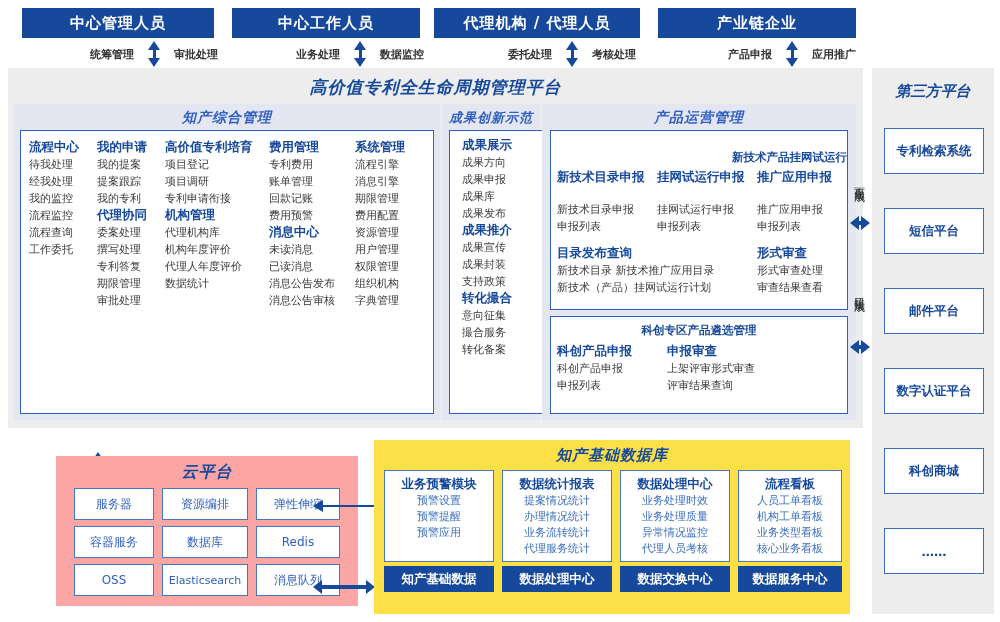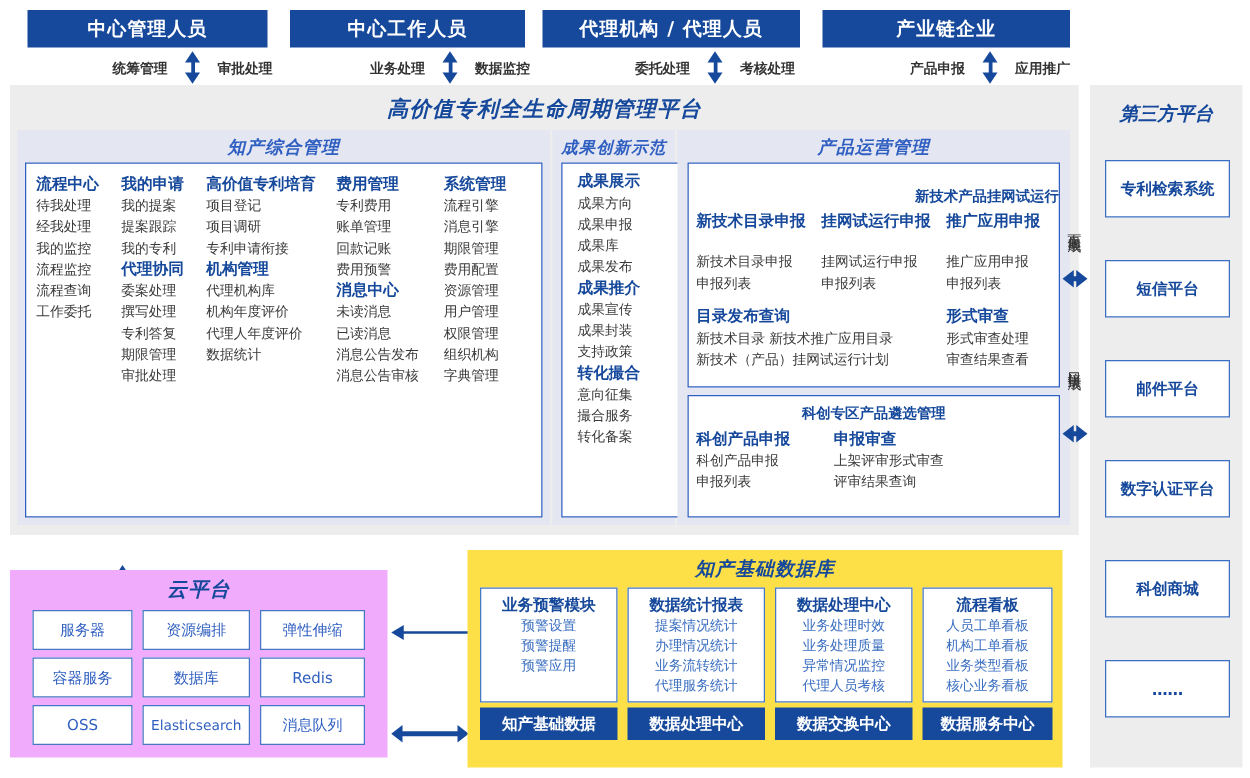--- a/index.html
+++ b/index.html
@@ -66,21 +66,21 @@
   .lr-arrow::before{left:0;border-right:9px solid #16499b;}
   .lr-arrow::after{right:0;border-left:9px solid #16499b;}
   .lr-arrow i{position:absolute;left:7px;right:7px;top:5px;height:4px;background:#16499b;display:block;}
 
   .l-arrow{position:relative;height:12px;}
   .l-arrow::before{content:"";position:absolute;left:0;top:0;width:0;height:0;
     border-top:6px solid transparent;border-bottom:6px solid transparent;border-right:10px solid #16499b;}
   .l-arrow i{position:absolute;left:9px;right:0;top:4.5px;height:2.5px;background:#16499b;display:block;}
 
   
-  .cloud{background:#f0abfc;}
+  .cloud{background:#fca5a5;margin-left:48px;}
   .cloud-title{text-align:center;font-size:16px;font-weight:bold;font-style:italic;color:#16499b;letter-spacing:1px;}
   .cbox{
     border:1.2px solid #4477c4;background:#fff;color:#2f5fc0;font-size:12px;
     display:flex;align-items:center;justify-content:center;
   }
   .connector{font-size:11px;color:#333;text-align:center;}
 
   
   .db{background:#fde047;}
   .db-title{text-align:center;font-size:15px;font-weight:bold;font-style:italic;color:#16499b;letter-spacing:1px;}

